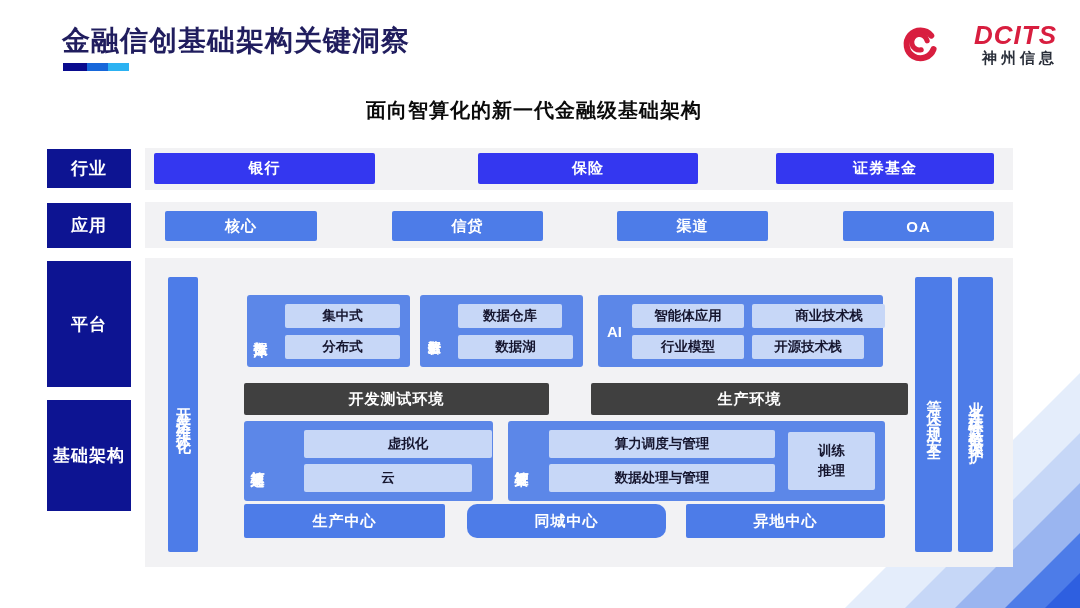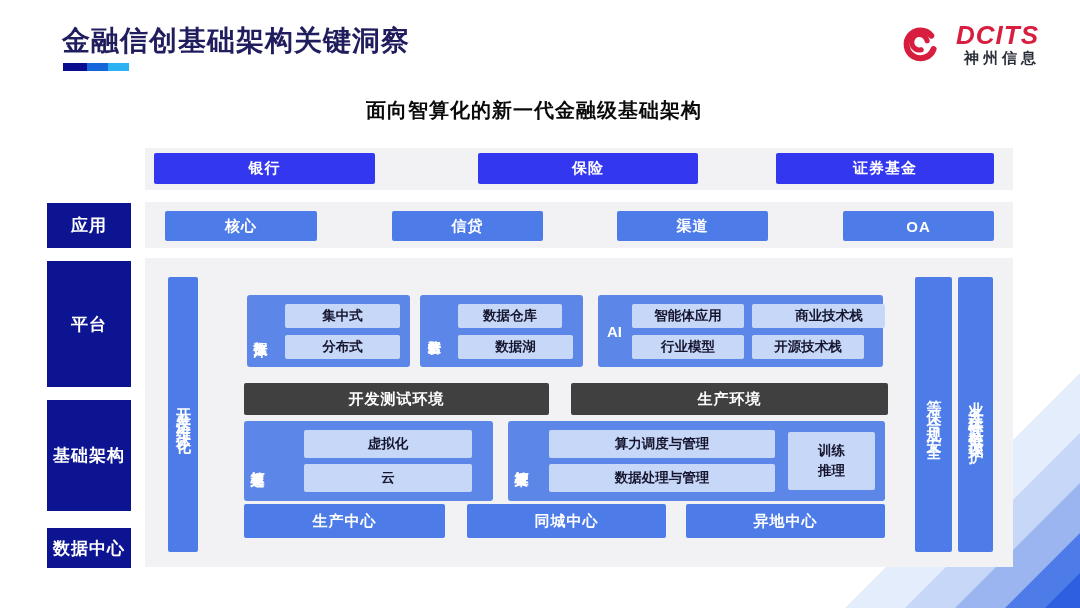--- a/index.html
+++ b/index.html
@@ -10,21 +10,21 @@
   
   .title{left:62px;top:22px;font-size:28px;font-weight:bold;color:#201d5e;letter-spacing:1px;}
   .underline{left:63px;top:63px;display:flex;}
   .useg{height:8px;}
   .useg1{width:24px;background:#0a0b8e;}
   .useg2{width:21px;background:#1767da;}
   .useg3{width:21px;background:#2cb2f2;}
   .subtitle{left:0;top:97px;width:1068px;text-align:center;font-size:20px;font-weight:bold;color:#0a0a0a;letter-spacing:1px;}
 
   
-  .logo{left:892px;top:18px;display:flex;align-items:center;gap:6px;}
+  .logo{left:892px;top:18px;display:flex;align-items:center;gap:24px;}
   .logo-text{display:flex;flex-direction:column;line-height:1.05;}
   .logo-brand{font-size:26px;font-weight:bold;font-style:italic;color:#d81e3f;letter-spacing:1px;}
   .logo-company{font-size:15px;font-weight:bold;color:#2a2f3a;letter-spacing:4px;margin-left:8px;}
 
   
   .side{left:47px;width:84px;background:#0d1492;color:#fff;font-weight:bold;font-size:17px;
         display:flex;align-items:center;justify-content:center;letter-spacing:1px;}
   .side1{top:149px;height:39px;}
   .side2{top:203px;height:45px;}
   .side3{top:261px;height:126px;}
@@ -81,24 +81,24 @@
       </g>
     </svg>
     <div class="logo-text">
       <span class="logo-brand">DCITS</span>
       <span class="logo-company">神州信息</span>
     </div>
   </div>
 
   <div class="abs subtitle">面向智算化的新一代金融级基础架构</div>
 
+  <div class="abs side side1">行业</div>
   <div class="abs side side2">应用</div>
   <div class="abs side side3">平台</div>
   <div class="abs side side4">基础架构</div>
-  <div class="abs side side5">数据中心</div>
 
   <div class="abs strip strip1">
     <div class="abs chip c-industry" style="left:9px;top:5px;width:221px;height:31px;">银行</div>
     <div class="abs chip c-industry" style="left:325px;top:5px;width:220px;height:31px;margin-left:8px;">保险</div>
     <div class="abs chip c-industry" style="left:631px;top:5px;width:218px;height:31px;">证券基金</div>
   </div>
 
   <div class="abs strip strip2">
     <div class="abs chip c-blue" style="left:20px;top:9px;width:152px;height:30px;">核心</div>
     <div class="abs chip c-blue" style="left:247px;top:9px;width:151px;height:30px;">信贷</div>
@@ -132,35 +132,35 @@
 
     <div class="group" style="left:453px;top:37px;width:285px;height:72px;">
       <span class="vlabel" style="writing-mode:horizontal-tb;font-size:15px;left:9px;">AI</span>
       <div class="abs chip-light" style="left:34px;top:9px;width:112px;height:24px;">智能体应用</div>
       <div class="abs chip-light" style="left:154px;top:9px;width:112px;height:24px;padding-left:21px;">商业技术栈</div>
       <div class="abs chip-light" style="left:34px;top:40px;width:112px;height:24px;">行业模型</div>
       <div class="abs chip-light" style="left:154px;top:40px;width:112px;height:24px;">开源技术栈</div>
     </div>
 
     <div class="abs chip c-env" style="left:99px;top:125px;width:305px;height:32px;">开发测试环境</div>
-    <div class="abs chip c-env" style="left:426px;top:125px;width:317px;height:32px;">生产环境</div>
+    <div class="abs chip c-env" style="left:446px;top:125px;width:317px;height:32px;">生产环境</div>
 
     <div class="group" style="left:99px;top:163px;width:249px;height:80px;">
       <span class="vlabel">通算框架</span>
-      <div class="abs chip-light" style="left:60px;top:9px;width:168px;height:28px;">虚拟化</div>
+      <div class="abs chip-light" style="left:60px;top:9px;width:168px;height:28px;padding-left:20px;">虚拟化</div>
       <div class="abs chip-light" style="left:60px;top:43px;width:168px;height:28px;">云</div>
     </div>
 
     <div class="group" style="left:363px;top:163px;width:377px;height:80px;">
       <span class="vlabel">智算框架</span>
       <div class="abs chip-light" style="left:41px;top:9px;width:226px;height:28px;">算力调度与管理</div>
       <div class="abs chip-light" style="left:41px;top:43px;width:226px;height:28px;">数据处理与管理</div>
       <div class="abs chip-light" style="left:280px;top:11px;width:87px;height:58px;">
         <span style="width:32px;line-height:1.5;text-align:center;">训练推理</span>
       </div>
     </div>
 
     <div class="abs chip c-blue" style="left:99px;top:246px;width:201px;height:34px;">生产中心</div>
-    <div class="abs chip c-blue" style="left:322px;top:246px;width:199px;height:34px;">同城中心</div>
+    <div class="abs chip c-blue" style="left:322px;top:246px;width:199px;height:34px;border-radius:10px;">同城中心</div>
     <div class="abs chip c-blue" style="left:541px;top:246px;width:199px;height:34px;">异地中心</div>
   </div>
 
 </div>
 
 </body></html>

